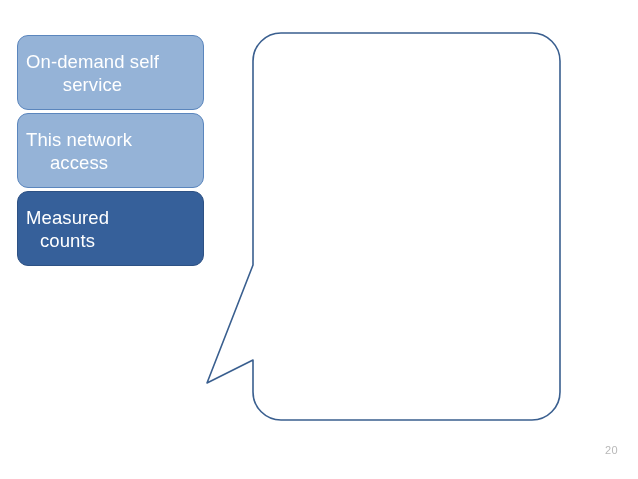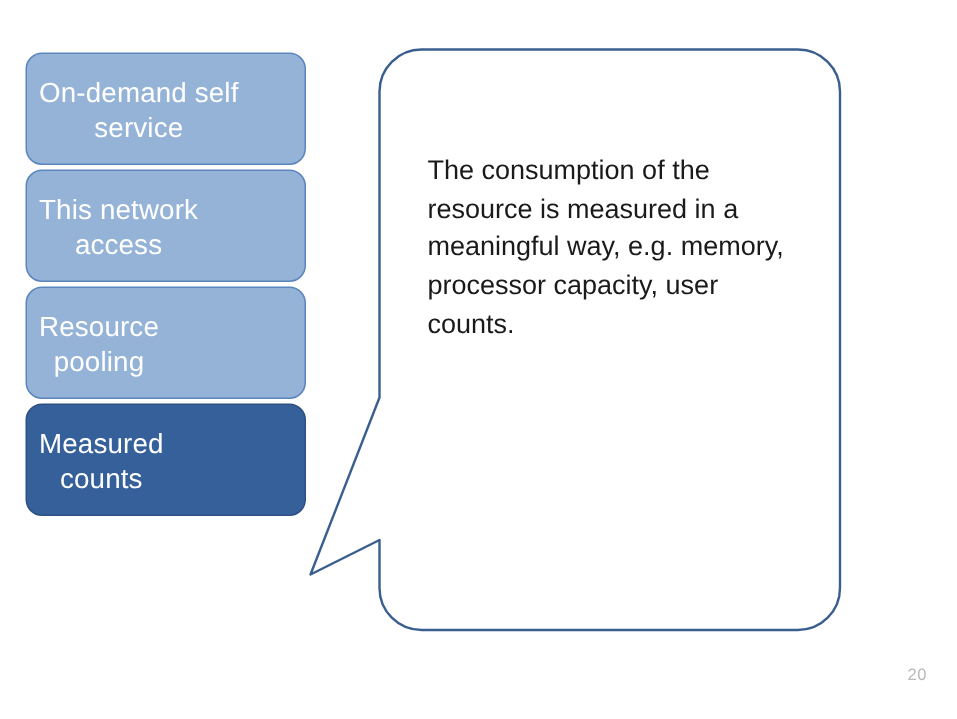--- a/index.html
+++ b/index.html
@@ -116,24 +116,20 @@
     <div class="char-box light">
       <span class="label">On-demand self
 service</span>
     </div>
 
     <div class="char-box light">
       <span class="label">This network
 access</span>
     </div>
 
-    <div class="char-box light">
-      <span class="label">Resource
-pooling</span>
-    </div>
 
 
     <div class="char-box dark">
       <span class="label">Measured
 counts</span>
     </div>
 
   </div>
 
   <div id="callout-wrap">
@@ -149,19 +145,18 @@
         A 28 28 0 0 1 57 364
         L 57 332
         L 11 355
         L 57 237
         L 57 33
         A 28 28 0 0 1 85 5
         Z" fill="#ffffff" stroke="#3a5f8f" stroke-width="1.6" stroke-linejoin="round"></path>
     </svg>
 
     <div id="callout-text">
-      <p class="para">The consumption of the resource is measured in a meaningful way, e.g. memory,  processor capacity, user counts.</p>
     </div>
   </div>
 
   <div id="page-number">20</div>
 
 </div>
 
 </body></html>

